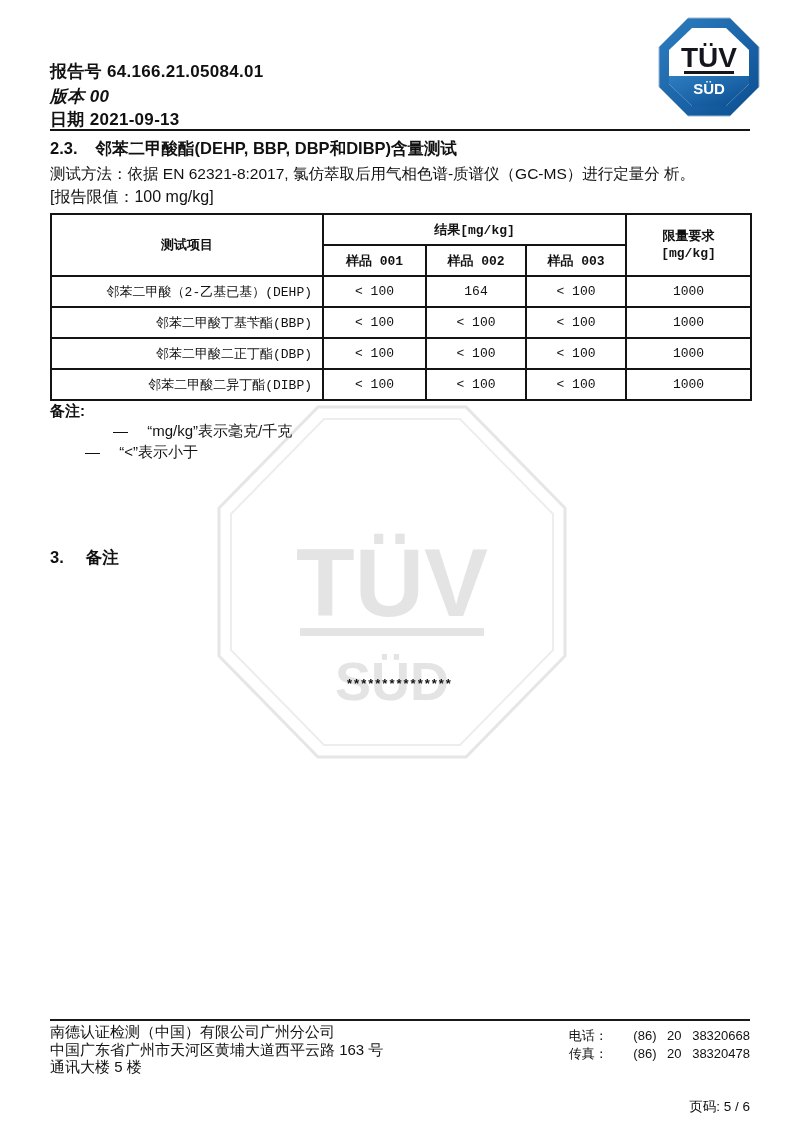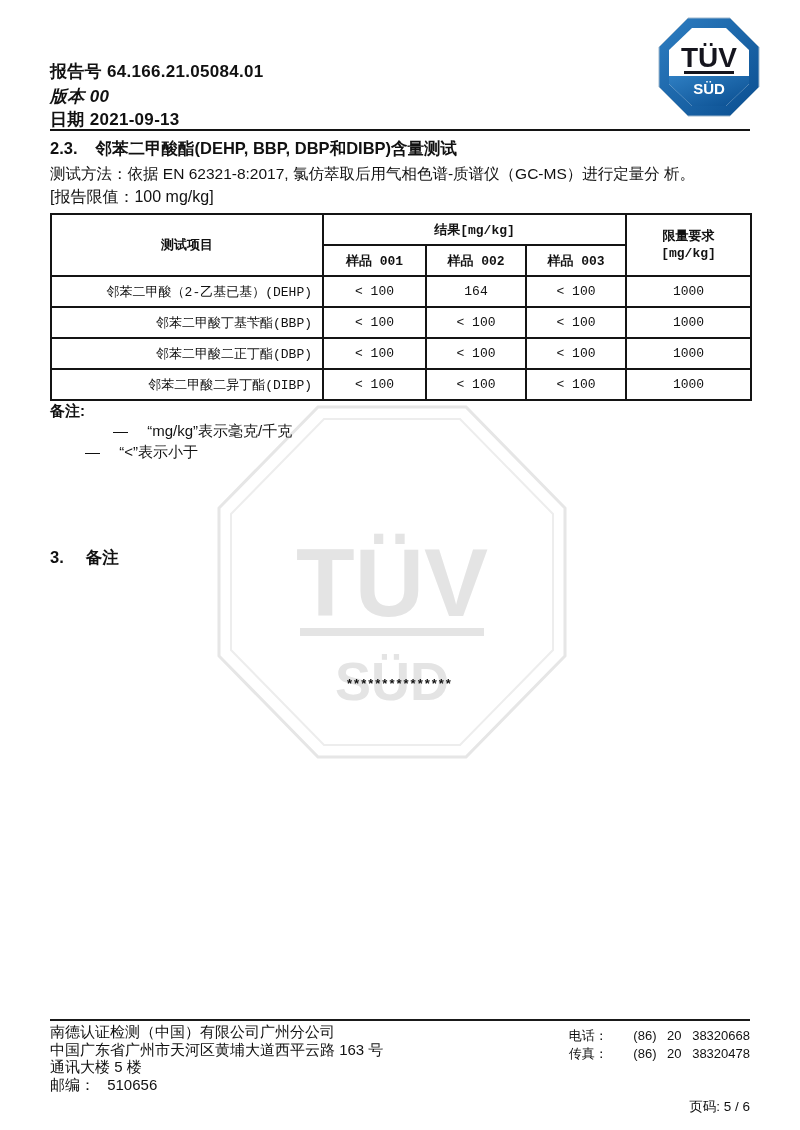--- a/index.html
+++ b/index.html
@@ -180,24 +180,20 @@
     <span class="num">3.</span><span>备注</span>
   </div>
 
   <div class="abs z1 stars">***************</div>
 
   <div class="abs z1 ftr-rule"></div>
   <div class="abs z1 ftr-left">
     <div>南德认证检测（中国）有限公司广州分公司</div>
     <div>中国广东省广州市天河区黄埔大道西平云路 163 号</div>
     <div>通讯大楼 5 楼</div>
-    <div>
-      <span>邮编：</span>
-      <span style="margin-left:8px;">510656</span>
-    </div>
   </div>
   <div class="abs z1 ftr-right">
     <div>
       <span>电话：</span>
       <span class="val">(86) 20 38320668</span>
     </div>
     <div>
       <span>传真：</span>
       <span class="val">(86) 20 38320478</span>
     </div>

